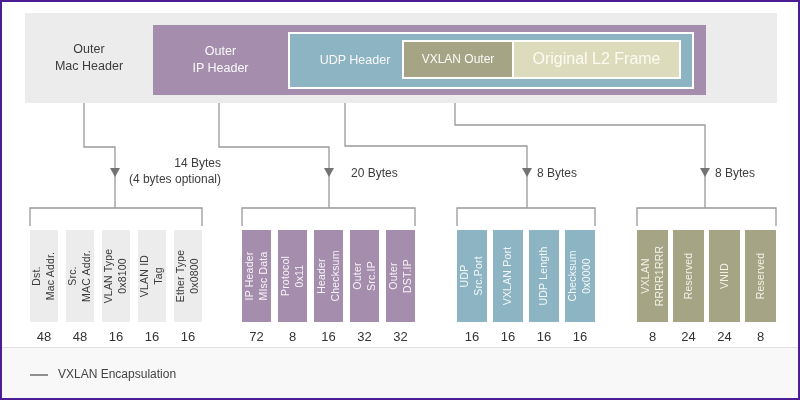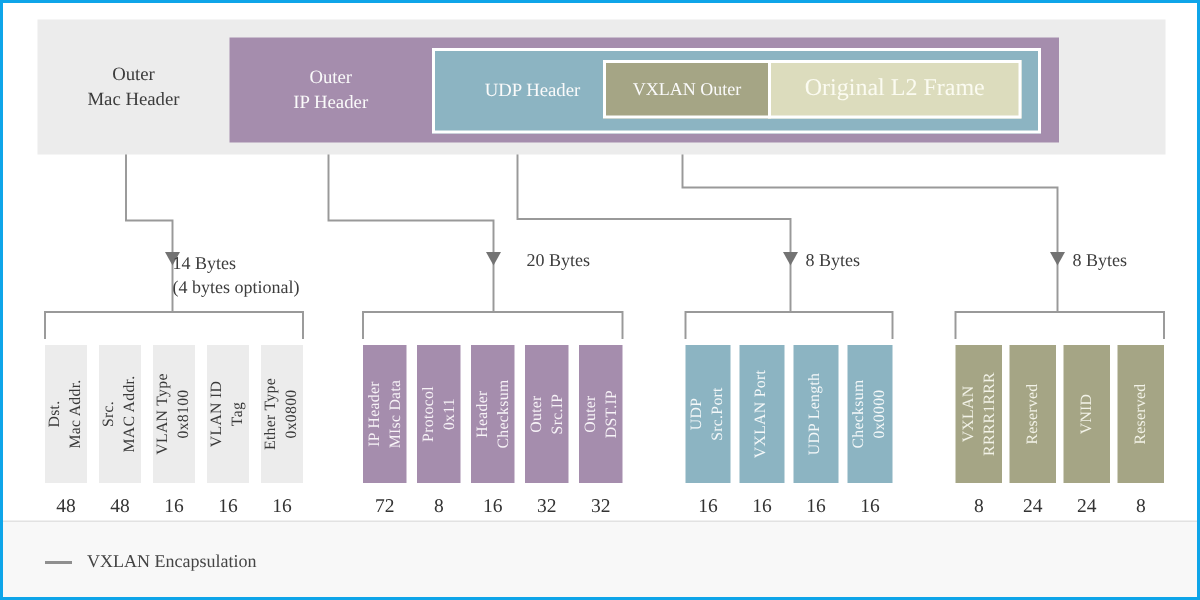--- a/index.html
+++ b/index.html
@@ -1,19 +1,19 @@
 <!DOCTYPE html>
 <html><head>
 <meta charset="utf-8">
 <style>
   html,body{margin:0;padding:0;background:#ffffff;}
   #stage{
     position:relative;width:800px;height:400px;box-sizing:border-box;
-    border:2px solid #0ea5e9;background:#ffffff;overflow:hidden;
-    font-family:Liberation Serif, serif;
+    border:2px solid #4c1d95;background:#ffffff;overflow:hidden;
+    font-family:Liberation Sans, sans-serif;
     -webkit-font-smoothing:antialiased;
   }
   .abs{position:absolute;}
   .center{display:flex;align-items:center;justify-content:center;text-align:center;}
   .pre{white-space:pre-line;}
 
   
   .topbar{left:23px;top:11px;width:752px;height:90px;background:#ececec;z-index:1;}
   .seg-label{font-size:12.5px;line-height:1.4;color:#3c3c3c;z-index:6;}
   .seg-label.light{color:#fafafa;}
@@ -29,21 +29,21 @@
   .lbl-udp{left:286px;top:30px;width:134px;height:57px;}
   .lbl-vxlan{left:400px;top:38px;width:112px;height:39px;font-size:12px;}
   .lbl-l2{left:510px;top:38px;width:169px;height:39px;font-size:16px;color:#fbfbf1;}
   .lbl-fcs{left:704px;top:11px;width:71px;height:90px;}
 
   
   svg.wires{left:0;top:0;z-index:0;}
 
   
   .callout{font-size:12px;color:#3c3c3c;line-height:1.35;z-index:5;}
-  .co-mac{left:113px;top:153px;width:106px;text-align:left;margin-top:12px;}
+  .co-mac{left:113px;top:153px;width:106px;text-align:right;}
   .co-ip{left:337px;top:163px;margin-left:12px;}
   .co-udp{left:535px;top:163px;}
   .co-vxlan{left:713px;top:163px;}
 
   
   .fbox{top:228px;height:92px;z-index:2;}
   .fbox .vlabel{
     position:absolute;top:50%;left:50%;
     transform:translate(-50%,-50%) rotate(-90deg);
     width:max-content;white-space:pre-line;text-align:center;

